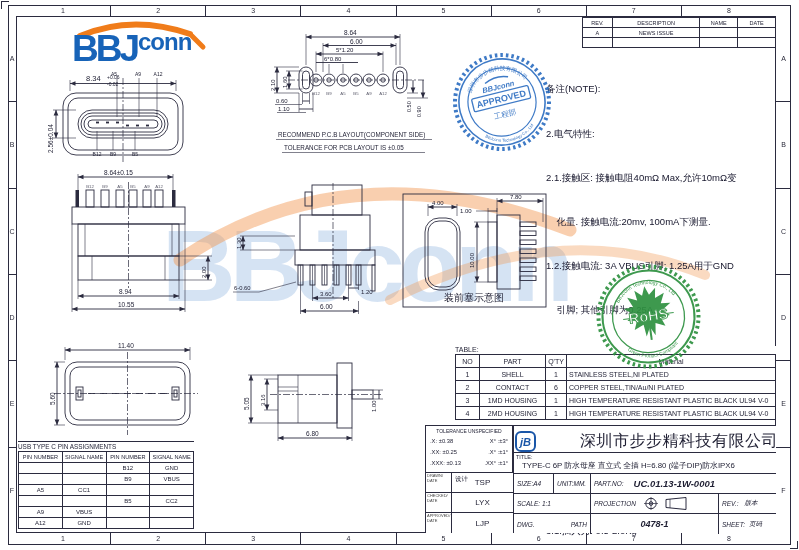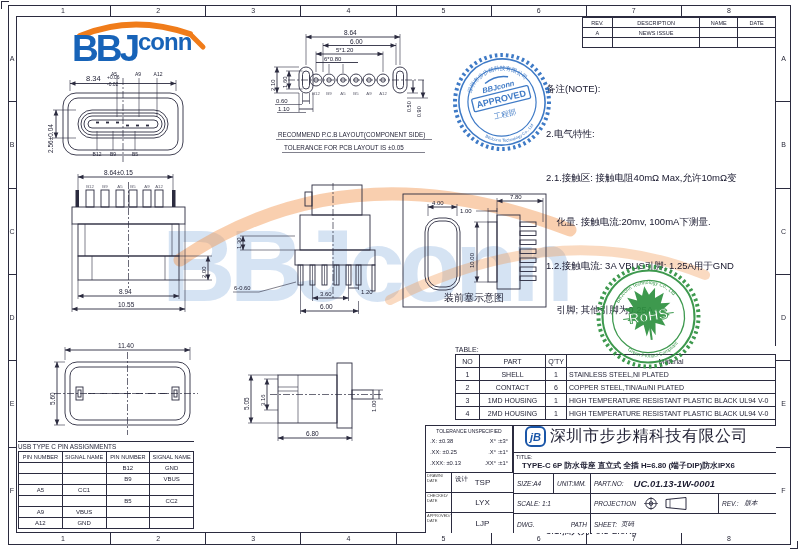--- a/index.html
+++ b/index.html
@@ -76,27 +76,27 @@
 
   .tb-left { position: absolute; left: 425px; top: 473px; width: 88px; height: 60px; border-left: 1px solid var(--ln); z-index: 5; background: #fff; }
   .tbl-row { display: flex; height: 20px; border-bottom: 1px solid var(--ln); }
   .tbl-lab { width: 26px; border-right: 1px solid var(--ln); font-size: 4px; line-height: 1.2; padding: 1px; color: #444; }
   .tbl-val { flex: 1; display: flex; align-items: center; justify-content: center; font-size: 8px; position: relative; }
   .tbl-design { position: absolute; left: 3px; top: 2px; font-size: 6.5px; }
 
   .tb { position: absolute; left: 513px; top: 425px; width: 263px; height: 108px; border-left: 1px solid var(--ln);
         border-top: 1px solid var(--ln); z-index: 5; background: #fff; }
   .tb-row { display: flex; border-bottom: 1px solid var(--ln); }
-  .tb-company { height: 27px; align-items: flex-start; padding-left: 11px; }
+  .tb-company { height: 27px; align-items: flex-end; padding-left: 1px; gap: 40px; }
   .jb-badge { width: 21px; height: 21px; border: 2.5px solid #1a56a8; border-radius: 6px; color: #1a56a8;
               font-size: 11px; font-weight: bold; font-style: italic; display: flex; align-items: center; justify-content: center; margin-right: 4px; flex: none; }
   .company-name { font-size: 16px; letter-spacing: .5px; white-space: nowrap; }
   .tb-titlerow { height: 21px; flex-direction: column; }
   .tb-title-label { font-size: 5.5px; padding: 1px 0 0 2px; }
-  .tb-title-text { font-size: 7.8px; font-weight: bold; padding-left: 8px; white-space: nowrap; }
+  .tb-title-text { font-size: 7.8px; font-weight: normal; padding-left: 8px; white-space: nowrap; }
   .tb-grid { height: 20px; }
   .cell { border-right: 1px solid var(--ln); display: flex; align-items: center; padding: 0 3px; font-size: 6.5px; white-space: nowrap; font-style: italic; }
   .cell:last-child { border-right: none; }
   .big { font-size: 9.5px; font-weight: bold; }
 </style>
 </head>
 <body>
 
 <div class="sheet">
 
@@ -681,20 +681,23 @@
       <div class="cell" style="width:57px">
         <span>REV.:</span>
         <span style="margin-left:6px">版本</span>
       </div>
     </div>
     <div class="tb-row tb-grid" style="border-bottom:none">
       <div class="cell" style="width:77px;justify-content:space-between">
         <span>DWG.</span>
         <span>PATH</span>
       </div>
+      <div class="cell" style="flex:1;justify-content:center">
+        <span class="big" style="font-size:9px">0478-1</span>
+      </div>
       <div class="cell" style="width:57px">
         <span>SHEET:</span>
         <span style="margin-left:4px">页码</span>
       </div>
     </div>
   </div>
 
 </div>
 
 </body></html>

